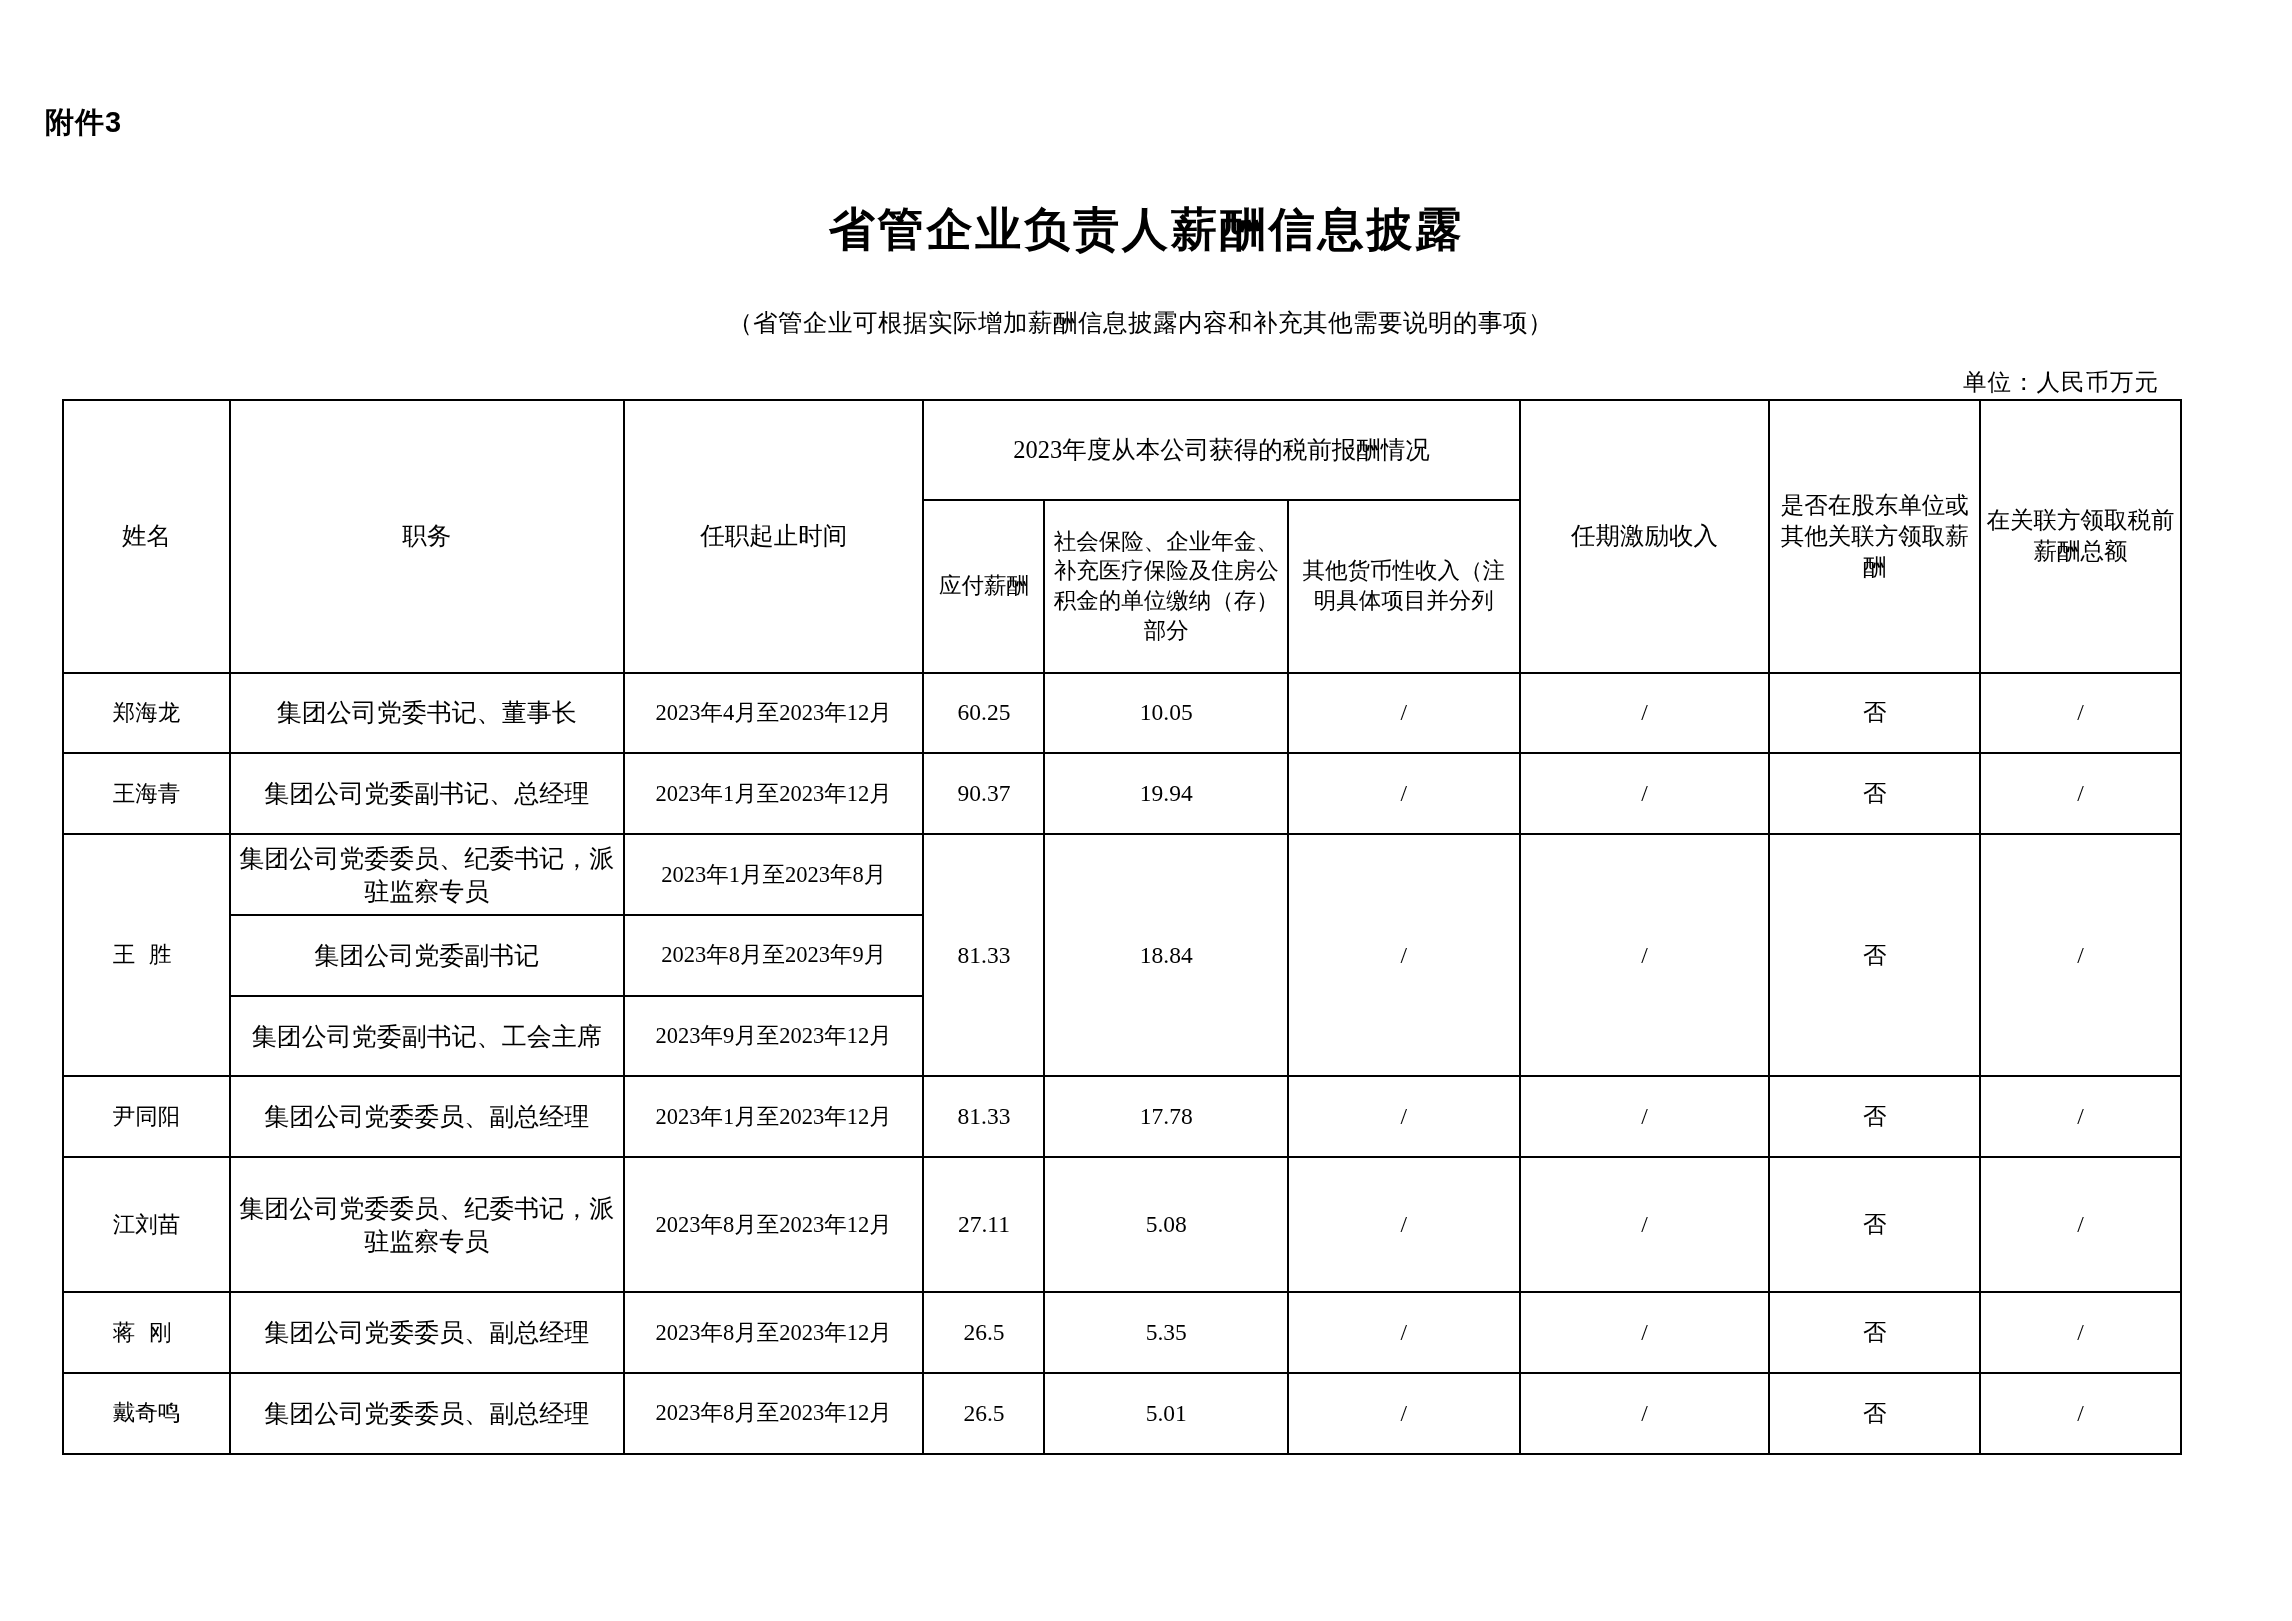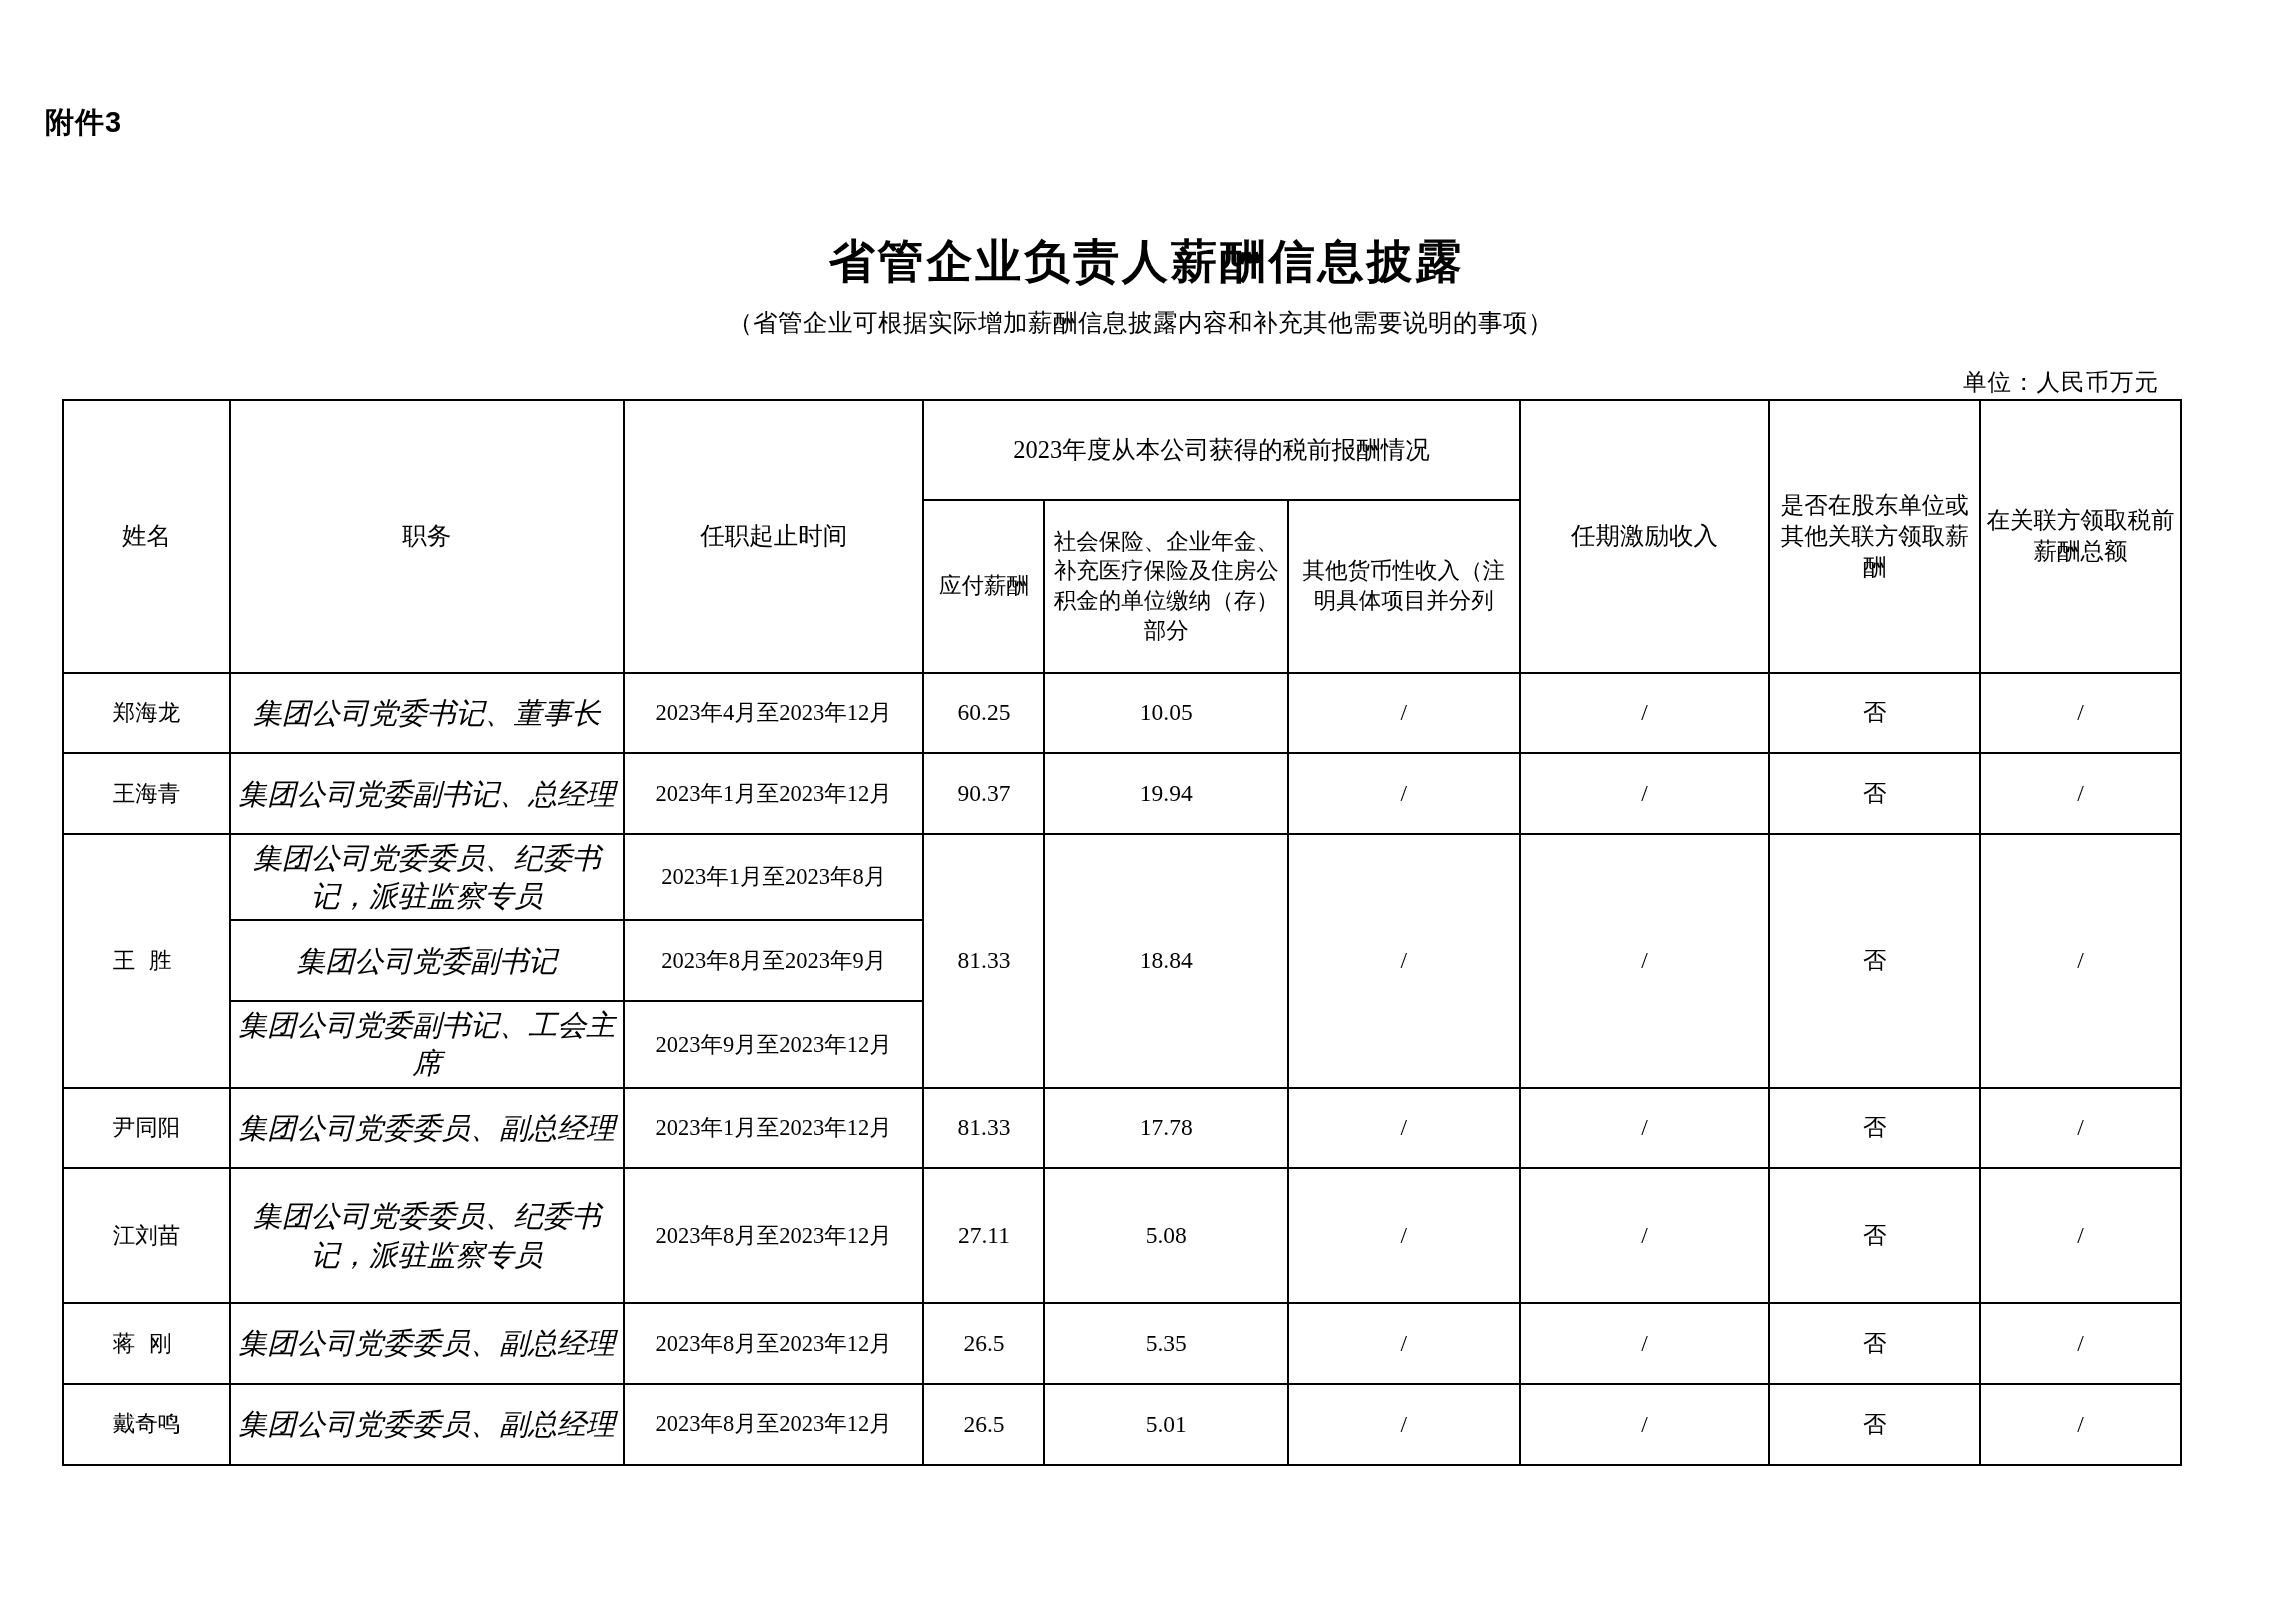--- a/index.html
+++ b/index.html
@@ -34,21 +34,20 @@
   .doc-title {
     position: absolute;
     left: 0;
     right: 0;
     top: 199px;
     text-align: center;
     font-size: 46px;
     font-weight: 700;
     font-family: "Liberation Serif", "DejaVu Serif", serif;
     letter-spacing: 2.9px;
-    margin-top: 32px;
   }
   .doc-subtitle {
     position: absolute;
     left: 0;
     right: 12px;
     top: 306px;
     text-align: center;
     font-size: 24.5px;
     letter-spacing: 0.5px;
   }
@@ -111,22 +110,21 @@
   
   .cell-name {
     font-size: 22.5px;
     letter-spacing: 0px;
   }
   .cell-name.spaced {
     letter-spacing: 13.7px;
     padding-left: 10px;
   }
   .cell-pos {
-    font-size: 29px;
-    font-style: italic;
+    font-size: 25px;
   }
   .cell-term {
     font-size: 22.5px;
     white-space: nowrap;
   }
   .cell-num {
     font-size: 23.5px;
   }
   .cell-mark {
     font-size: 23.5px;

